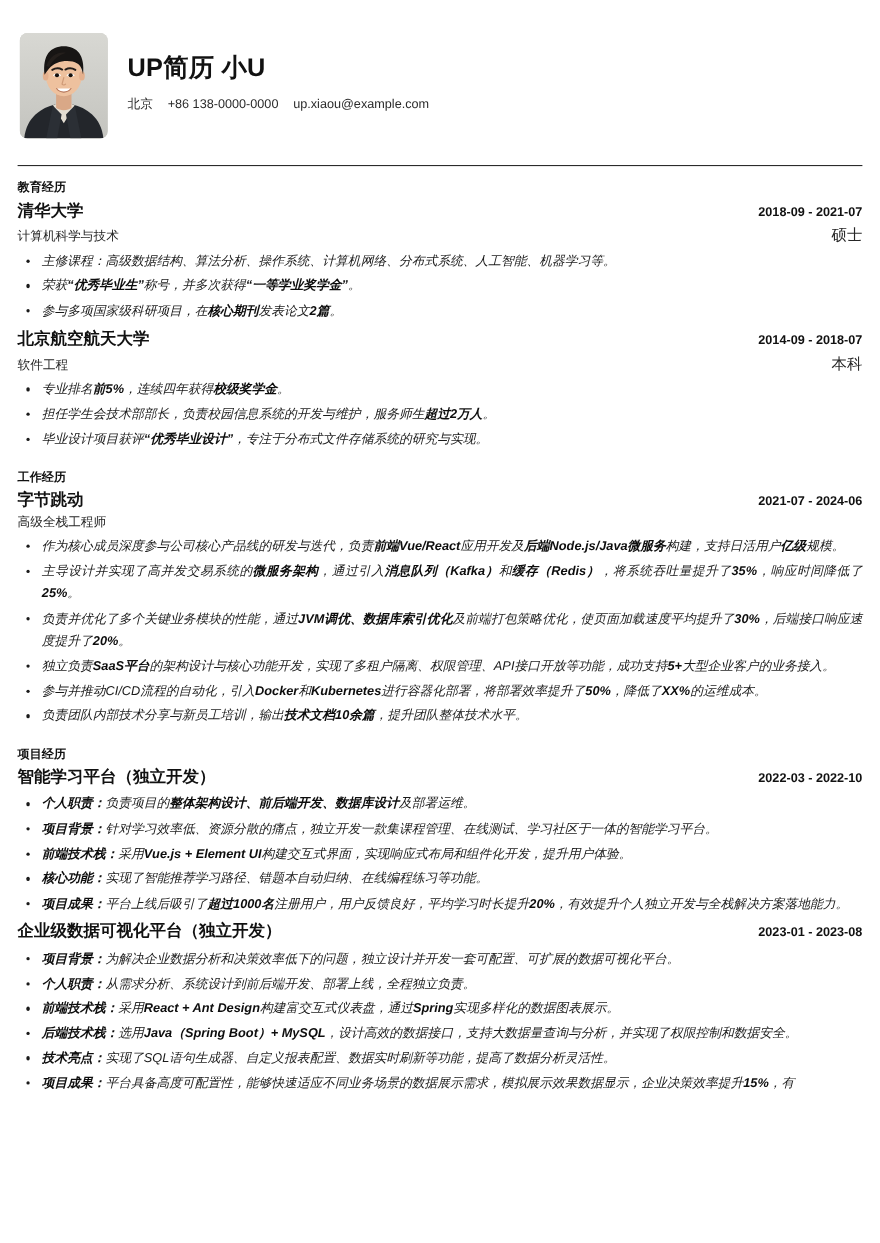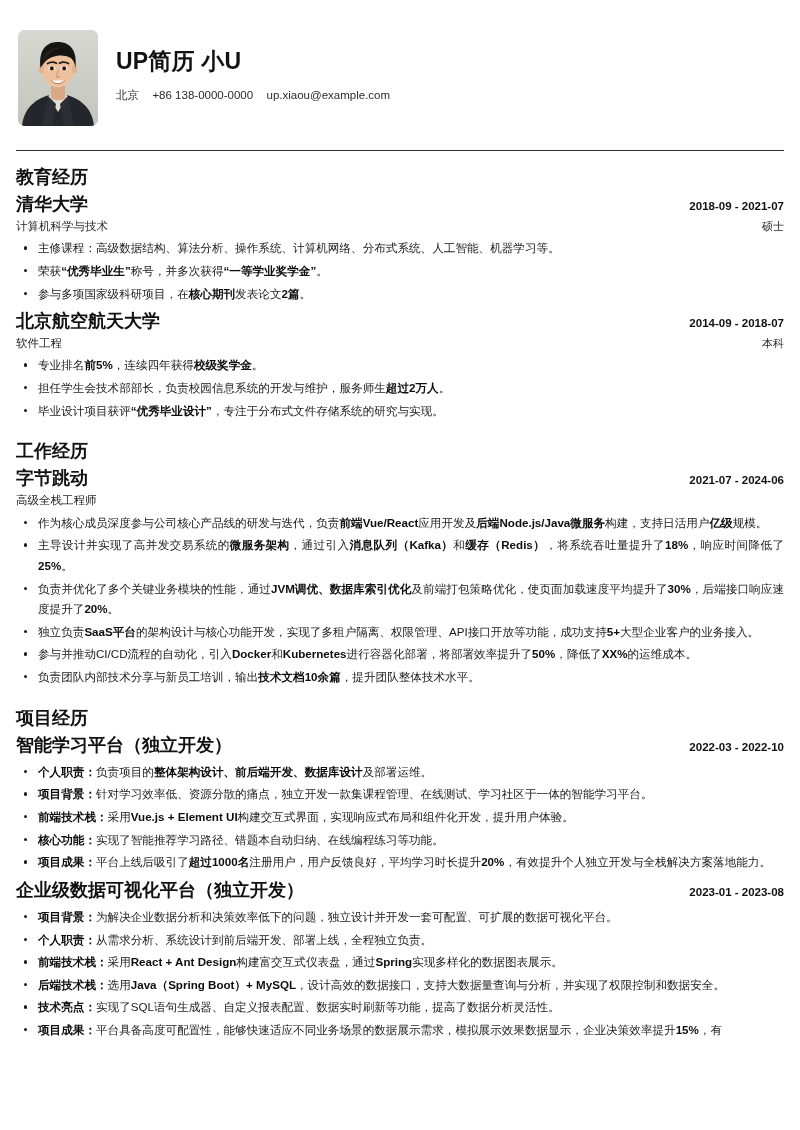--- a/index.html
+++ b/index.html
@@ -58,36 +58,36 @@
   .contact .sep { display:inline-block; width: 7px; }
 
   .top-rule {
     border-top: 1.6px solid #2b2b2b;
     margin: 24px 0 0 0;
   }
 
   
   .section { padding-top: 13px; }
   .section-title {
-    font-size: 18px;
+    font-size: 11px;
     font-weight: bold;
     color: #111111;
     line-height: 1.45;
     margin: 0 0 1px 0;
   }
 
   .entry { margin-bottom: 2px; }
   .entry-head {
     display: flex;
     justify-content: space-between;
     align-items: baseline;
     line-height: 1.5;
   }
   .entry-title {
-    font-size: 18px;
+    font-size: 15px;
     font-weight: bold;
     color: #111111;
   }
   .entry-date {
     font-size: 11.5px;
     font-weight: bold;
     color: #111111;
     white-space: nowrap;
     padding-left: 12px;
   }
@@ -96,39 +96,40 @@
     justify-content: space-between;
     align-items: baseline;
     line-height: 1.5;
     margin-bottom: 2px;
   }
   .entry-sub-left {
     font-size: 11.5px;
     color: #262626;
   }
   .entry-sub-right {
-    font-size: 11px;
+    font-size: 14px;
     color: #262626;
     white-space: nowrap;
     padding-left: 12px;
   }
 
   ul.bullets {
     list-style: none;
     margin: 3px 0 4px 0;
     padding: 0;
   }
   ul.bullets li {
     position: relative;
     padding-left: 22px;
     font-size: 11.6px;
     line-height: 1.78;
     color: #1a1a1a;
     margin-bottom: 2px;
     text-align: justify;
+    font-style: italic;
   }
   ul.bullets li::before {
     content: "";
     position: absolute;
     left: 8px;
     top: 8px;
     width: 3.4px;
     height: 3.4px;
     border-radius: 50%;
     background: #1a1a1a;
@@ -234,21 +235,21 @@
           <div class="entry-head">
             <span class="entry-title">字节跳动</span>
             <span class="entry-date">2021-07 - 2024-06</span>
           </div>
           <div class="entry-sub">
             <span class="entry-sub-left">高级全栈工程师</span>
             <span class="entry-sub-right"></span>
           </div>
           <ul class="bullets">
             <li>作为核心成员深度参与公司核心产品线的研发与迭代，负责<b>前端Vue/React</b>应用开发及<b>后端Node.js/Java微服务</b>构建，支持日活用户<b>亿级</b>规模。</li>
-            <li>主导设计并实现了高并发交易系统的<b>微服务架构</b>，通过引入<b>消息队列（Kafka）</b>和<b>缓存（Redis）</b>，将系统吞吐量提升了<b>18%</b>，响应时间降低了<b>25%</b>。</li>
+            <li>主导设计并实现了高并发交易系统的<b>微服务架构</b>，通过引入<b>消息队列（Kafka）</b>和<b>缓存（Redis）</b>，将系统吞吐量提升了<b>35%</b>，响应时间降低了<b>25%</b>。</li>
             <li>负责并优化了多个关键业务模块的性能，通过<b>JVM调优、数据库索引优化</b>及前端打包策略优化，使页面加载速度平均提升了<b>30%</b>，后端接口响应速度提升了<b>20%</b>。</li>
             <li>独立负责<b>SaaS平台</b>的架构设计与核心功能开发，实现了多租户隔离、权限管理、API接口开放等功能，成功支持<b>5+</b>大型企业客户的业务接入。</li>
             <li>参与并推动CI/CD流程的自动化，引入<b>Docker</b>和<b>Kubernetes</b>进行容器化部署，将部署效率提升了<b>50%</b>，降低了<b>XX%</b>的运维成本。</li>
             <li>负责团队内部技术分享与新员工培训，输出<b>技术文档10余篇</b>，提升团队整体技术水平。</li>
           </ul>
         </div>
       </div>
       <div class="section">
         <div class="section-title">项目经历</div>
         <div class="entry">

